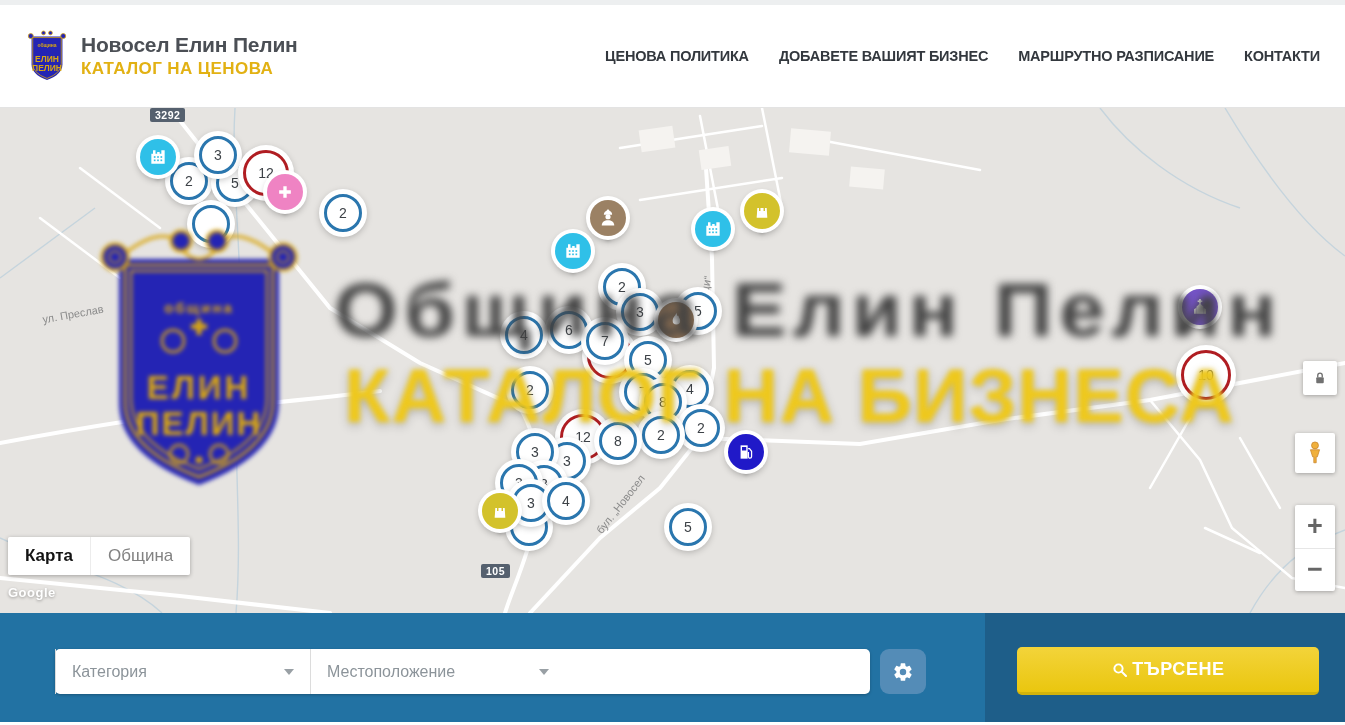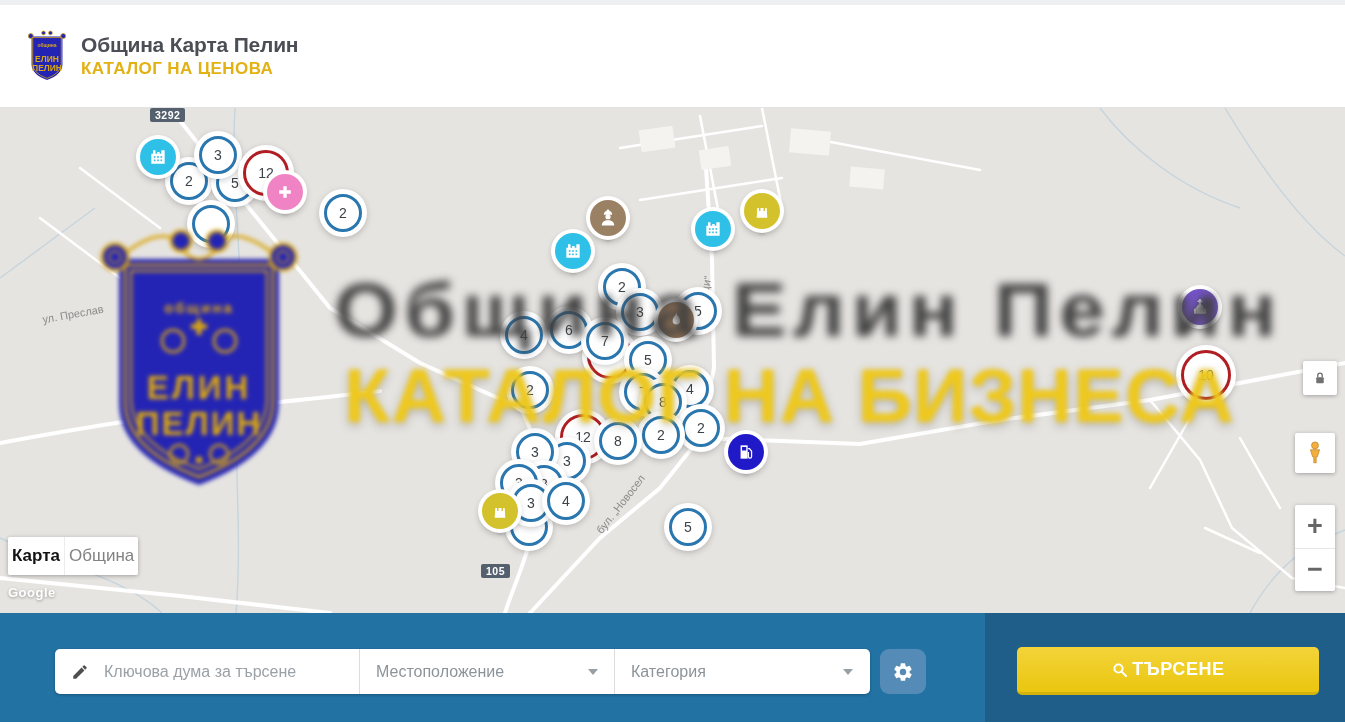--- a/index.html
+++ b/index.html
@@ -42,21 +42,21 @@
   .wm-crest{position:absolute;left:85px;top:105px;width:228px;height:295px;filter:blur(2px);z-index:40}
   .wm-title{position:absolute;left:334px;top:158px;font-size:76px;font-weight:700;color:#414141;
             filter:blur(4px);letter-spacing:6px;transform:scaleX(1.08);transform-origin:left top;
             white-space:nowrap;z-index:41}
   .wm-sub{position:absolute;left:344px;top:244px;font-size:76px;font-weight:700;color:#eec81d;
           filter:blur(2.6px);letter-spacing:1px;white-space:nowrap;z-index:41;
           text-shadow:0 3px 8px rgba(40,40,40,.3)}
   
   .maptype{position:absolute;left:8px;top:429px;display:flex;box-shadow:0 1px 4px rgba(0,0,0,.3);
            border-radius:2px;overflow:hidden;z-index:60}
-  .maptype .mtbtn{background:#fff;height:38px;display:flex;align-items:center;padding:0 4px;font-size:17px;cursor:pointer}
+  .maptype .mtbtn{background:#fff;height:38px;display:flex;align-items:center;padding:0 17px;font-size:17px;cursor:pointer}
   .maptype .active{font-weight:700;color:#141414}
   .maptype .inactive{color:#828282;border-left:1px solid #ececec}
   .google{position:absolute;left:8px;top:477px;font-size:13px;font-weight:700;color:#fff;
           letter-spacing:.5px;text-shadow:0 1px 3px rgba(0,0,0,.35);z-index:60;cursor:pointer}
   .attrib{position:absolute;right:6px;top:488px;display:flex;gap:16px;font-size:10px;color:#454545;
           z-index:60;text-shadow:0 0 3px #fff,0 0 3px #fff}
   .attrib span{cursor:pointer}
   .ctl{position:absolute;background:#fff;box-shadow:0 1px 4px rgba(0,0,0,.3);border-radius:2px;z-index:60;
        display:flex;align-items:center;justify-content:center;cursor:pointer}
   .lock{left:1303px;top:253px;width:34px;height:34px}
@@ -97,24 +97,30 @@
       <circle cx="30" cy="44" r="13" fill="#2424b4" stroke="#d8a613" stroke-width="4"></circle>
       <circle cx="198" cy="44" r="13" fill="#2424b4" stroke="#d8a613" stroke-width="4"></circle>
       <circle cx="96" cy="28" r="10" fill="#2424b4" stroke="#d8a613" stroke-width="4"></circle>
       <circle cx="132" cy="28" r="10" fill="#2424b4" stroke="#d8a613" stroke-width="4"></circle>
       <path d="M40 52 H188 V188 Q188 236 114 264 Q40 236 40 188 Z" fill="none" stroke="#d8a613" stroke-width="4"></path>
       <text x="114" y="102" font-size="26" fill="#d8a613" text-anchor="middle" font-weight="bold">община</text>
       <text x="114" y="180" font-size="44" fill="#d8a613" text-anchor="middle" font-weight="bold">ЕЛИН</text>
       <text x="114" y="226" font-size="44" fill="#d8a613" text-anchor="middle" font-weight="bold">ПЕЛИН</text>
     </svg>
     <div class="brand-text">
-      <div class="l1">Община Карта Пелин</div>
+      <div class="l1">Новосел Елин Пелин</div>
       <div class="l2">КАТАЛОГ НА ЦЕНОВА</div>
     </div>
   </div>
+  <nav>
+    <div class="nav-item">ЦЕНОВА ПОЛИТИКА</div>
+    <div class="nav-item">ДОБАВЕТЕ ВАШИЯТ БИЗНЕС</div>
+    <div class="nav-item">МАРШРУТНО РАЗПИСАНИЕ</div>
+    <div class="nav-item">КОНТАКТИ</div>
+  </nav>
 </div>
 
 <div class="map">
   <svg class="roads" width="1345" height="505">
     <g fill="none" stroke="#c5d4dd" stroke-width="1.4">
       <path d="M235,0 C230,80 246,160 238,260 C232,340 243,420 236,505"></path>
       <path d="M0,170 L95,100"></path>
       <path d="M1225,0 C1258,55 1300,115 1345,148"></path>
       <path d="M1250,505 C1280,450 1318,432 1345,422"></path>
       <path d="M0,430 C60,458 122,468 162,505"></path>
@@ -407,32 +413,26 @@
   </div>
   <div class="ctl zoomctl">
     <div class="zbtn">+</div>
     <div class="zbtn">−</div>
   </div>
 </div>
 
 <div class="searchbar">
   <div class="dark"></div>
   <div class="strip">
-    <div class="kw">
-      <svg width="18" height="18" viewBox="0 0 24 24">
-        <path fill="#4f4f4f" d="M3 17.2V21h3.8L17.9 9.9l-3.8-3.8zM20.7 7.1a1 1 0 0 0 0-1.4l-2.4-2.4a1 1 0 0 0-1.4 0l-1.8 1.8 3.8 3.8z"></path>
-      </svg>
-      <input type="text" placeholder="Ключова дума за търсене" style="">
+    <div class="sel">
+      <span>Категория</span>
+      <span class="caret"></span>
     </div>
     <div class="sel">
       <span>Местоположение</span>
-      <span class="caret"></span>
-    </div>
-    <div class="sel">
-      <span>Категория</span>
       <span class="caret"></span>
     </div>
   </div>
   <div class="gearbtn">
     <svg width="22" height="22" viewBox="0 0 24 24">
       <path fill="#fff" d="M19.14 12.94a7 7 0 0 0 .06-.94 7 7 0 0 0-.06-.94l2.03-1.58a.5.5 0 0 0 .12-.64l-1.92-3.32a.5.5 0 0 0-.61-.22l-2.39.96a7.3 7.3 0 0 0-1.62-.94l-.36-2.54a.5.5 0 0 0-.5-.42h-3.84a.5.5 0 0 0-.5.42l-.36 2.54c-.59.24-1.13.56-1.62.94l-2.39-.96a.5.5 0 0 0-.61.22L2.65 8.84a.5.5 0 0 0 .12.64l2.03 1.58a7 7 0 0 0 0 1.88l-2.03 1.58a.5.5 0 0 0-.12.64l1.92 3.32c.14.24.42.34.61.22l2.39-.96c.49.38 1.03.7 1.62.94l.36 2.54a.5.5 0 0 0 .5.42h3.84a.5.5 0 0 0 .5-.42l.36-2.54c.59-.24 1.13-.56 1.62-.94l2.39.96c.24.1.5 0 .61-.22l1.92-3.32a.5.5 0 0 0-.12-.64zM12 15.5a3.5 3.5 0 1 1 0-7 3.5 3.5 0 0 1 0 7z"></path>
     </svg>
   </div>
   <div class="searchbtn">
     <svg width="18" height="18" viewBox="0 0 24 24">

